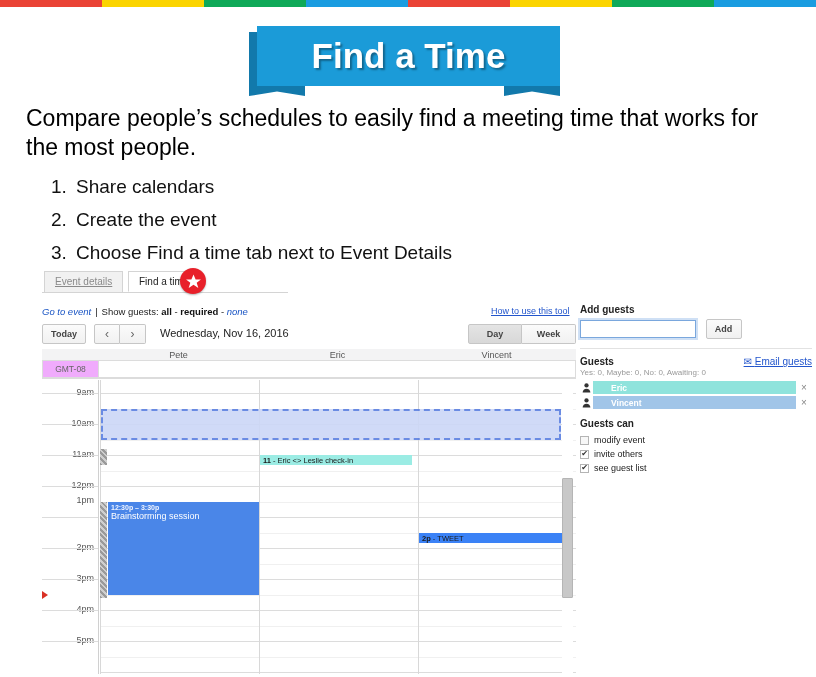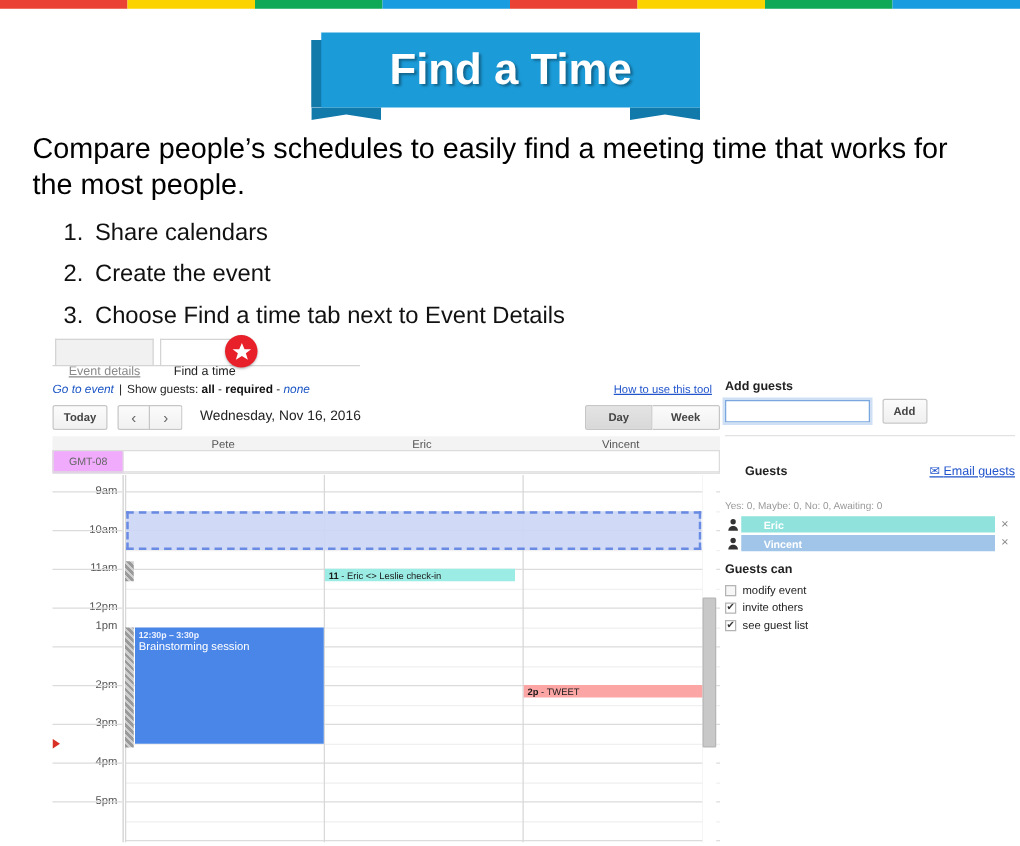--- a/index.html
+++ b/index.html
@@ -88,21 +88,21 @@
   }
 
   
   .tabs {
     position: absolute; left: 6px; top: 3px;
     width: 740px; height: 22px;
   }
   .tab {
     position: absolute; top: 0;
     height: 21px;
-    padding: 20px 10px 0 10px;
+    padding: 4px 10px 0 10px;
     font-size: 10px;
     white-space: nowrap;
   }
   .tab-inactive {
     left: 2px;
     color: #8a8a8a;
     background: #f1f1f1;
     border: 1px solid #d4d4d4;
     border-bottom: none;
     text-decoration: underline;
@@ -456,40 +456,40 @@
             <div class="hline" style="top: 292px;"></div>
             <div class="vline" style="left: 0px;"></div>
             <div class="vline" style="left: 159px;"></div>
             <div class="vline" style="left: 318px;"></div>
             <div class="vline" style="left: 462px;"></div>
             <div class="busy-stripe" style="left: 0px; top: 69px; height: 16px;"></div>
             <div class="busy-stripe" style="left: 0px; top: 121.5px; height: 96px;"></div>
             <div class="proposed" style="left: 1px; top: 28.5px; width: 460px; height: 31px; background: rgb(204, 215, 247); border-color: rgb(90, 127, 224);"></div>
             <div class="event ev-big" style="left: 8px; top: 121.5px; width: 151px; height: 93px; background: rgb(74, 134, 232);"><span class="ev-time">12:30p – 3:30p</span><br><span class="ev-title">Brainstorming session</span></div>
             <div class="event ev-teal" style="left: 160px; top: 75px; width: 152px; height: 10px; background: rgb(155, 236, 228);"><span class="ev-time">11</span> <span class="ev-title">- Eric &lt;&gt; Leslie check-in</span></div>
-            <div class="event ev-blue" style="left: 319px; top: 168px; width: 145px; height: 10px; background: #fca5a5;"><span class="ev-time">2p</span> <span class="ev-title">- TWEET</span></div>
+            <div class="event ev-blue" style="left: 319px; top: 153px; width: 145px; height: 10px; background: #3b82f6;"><span class="ev-time">2p</span> <span class="ev-title">- TWEET</span></div>
           </div>
         <div class="scrollbar">
           <div class="scroll-thumb" style="top:98px; height:120px;"></div>
         </div>
       </div>
     </div>
 
     <div class="panel">
       <h4>Add guests</h4>
       <div>
         <input class="guest-input" type="text" placeholder="" style="">
         <span class="btn-add">Add</span>
       </div>
 
       <div class="divider"></div>
 
 
       <div class="guests-head" style="margin-top:7px;">
-        <h4 style="margin:16px;">Guests</h4>
+        <h4 style="margin:0;">Guests</h4>
         <span class="email-guests">
           <span style="color:#2255cc;">✉</span>
           <span>Email guests</span>
         </span>
       </div>
       <div class="rsvp">Yes: 0, Maybe: 0, No: 0, Awaiting: 0</div>
 
       <div id="guestlist">
           <div class="guest-row">
             <span class="person-glyph">

